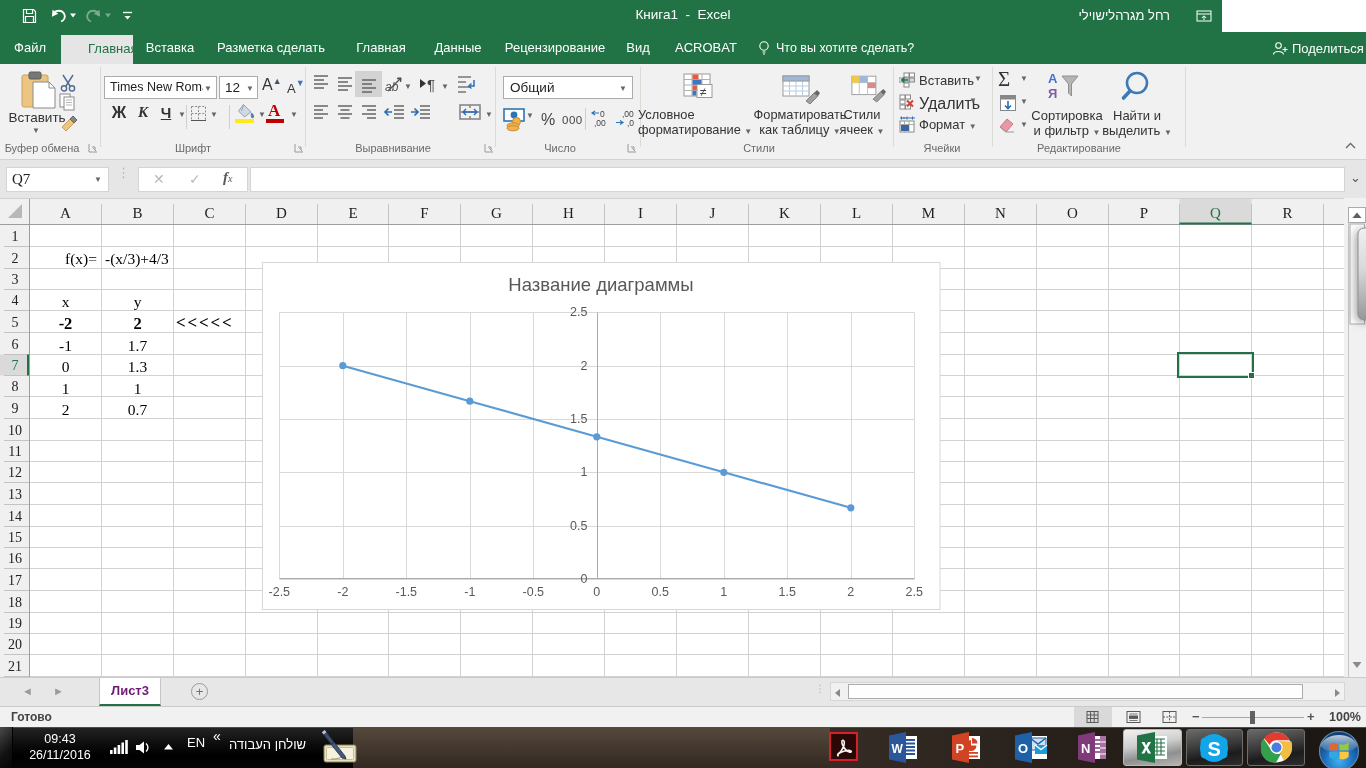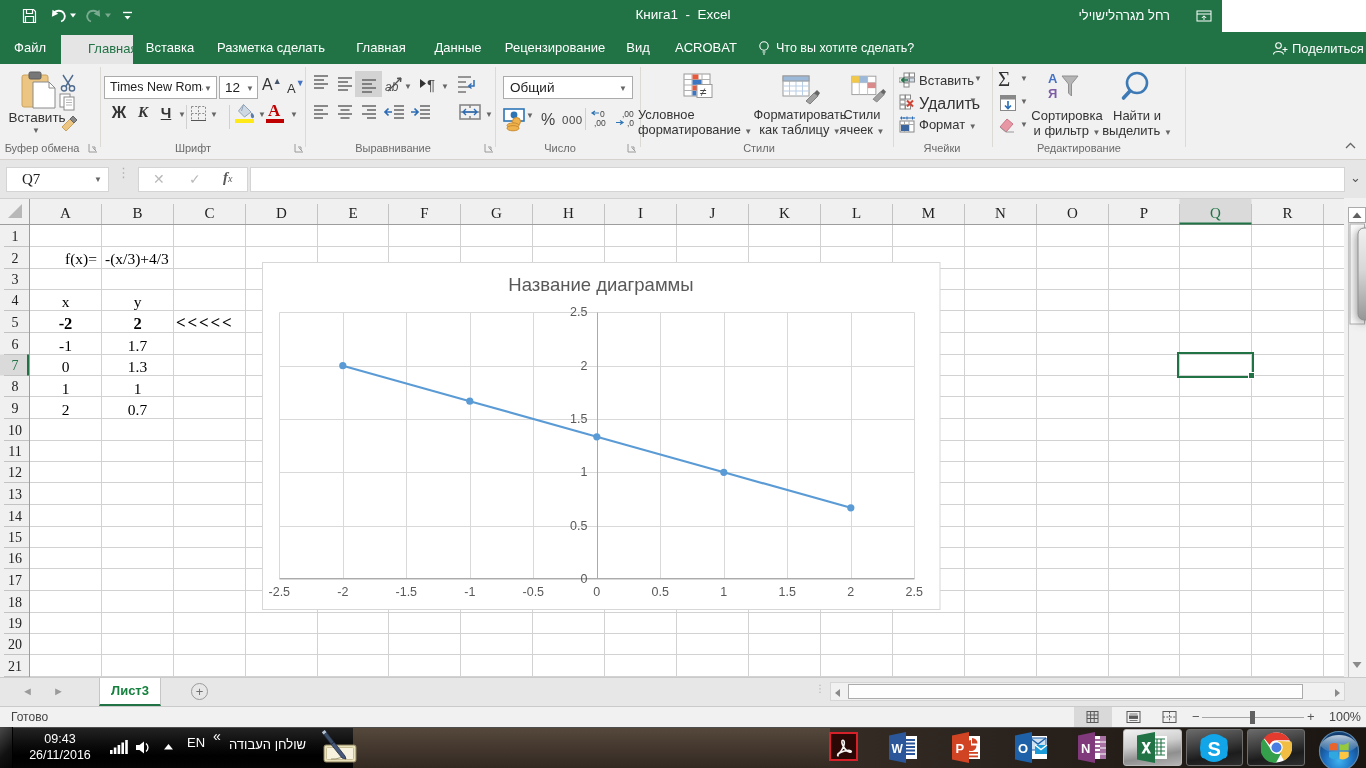--- a/index.html
+++ b/index.html
@@ -15,21 +15,21 @@
   .gsep { position:absolute; top:3px; height:80px; width:1px; background:#dcdad5; }
   .glabel { position:absolute; top:78px; font-size:11px; color:#6a6a6a; width:120px; text-align:center; }
   .launch { position:absolute; top:79px; width:10px; height:10px; }
   .combo { position:absolute; background:#fff; border:1px solid #ababab; color:#222; white-space:nowrap; overflow:hidden; }
   .dd { color:#666; font-size:8px; }
   
   #fbar { left:0; top:160px; width:1366px; height:38px; background:#e6e6e6; }
   .fbox { position:absolute; top:7px; height:25px; background:#fff; border:1px solid #d4d4d4; }
   
   #sheetbar { left:0; top:677px; width:1366px; height:29px; background:#e7e7e7; border-top:1px solid #cacaca; }
-  #statusbar { left:0; top:706px; width:1366px; height:21px; background:#f1f1f1; border-top:1px solid #cacaca; color:#444; font-size:12px; }
+  #statusbar { left:0; top:706px; width:1366px; height:21px; background:#f1f1f1; border-top:1px solid #cacaca; color:#444; font-size:12px;font-weight:bold; }
   #taskbar { left:0; top:727px; width:1366px; height:41px; background:linear-gradient(#35302c,#171310 30%,#100d0b); color:#fff; }
 </style></head>
 <body>
 <div class="abs" id="titlebar">
   <svg class="abs" style="left:20px;top:7px" width="120" height="19" viewBox="0 0 120 19">
 
     <g stroke="#fff" fill="none" stroke-width="1.2">
       <path d="M3.5 2.5 h10 l2 2 v11 h-12 z"></path>
       <path d="M5.5 9.5 h8 v6 h-8 z"></path>
       <path d="M6.5 2.5 h6 v4 h-6 z"></path>
@@ -344,21 +344,21 @@
     <path d="M10 21 l-6.5 7" stroke="#3d7ab5" stroke-width="3.6" stroke-linecap="round"></path>
   </svg>
   <div class="abs" style="left:1095px;top:44px;width:84px;text-align:center;font-size:13px;color:#333">Найти и<br>выделить <span class="dd">▼</span></div>
   <div class="glabel" style="left:1019px">Редактирование</div>
   <div class="gsep" style="left:1185px"></div>
   <svg class="abs" style="left:1345px;top:78px" width="11" height="7" viewBox="0 0 11 7">
       <path d="M1 6 L5.5 1.5 L10 6" stroke="#666" stroke-width="1.3" fill="none"></path>
     </svg>
 </div>
 <div class="abs" id="fbar">
-  <div class="fbox" style="left:6px;width:103px;font-family:'Liberation Serif',serif;font-size:15px;color:#222;line-height:23px;padding-left:15px">Q7<span style="position:absolute;right:6px;top:0;color:#666;font-size:8px;font-family:'Liberation Sans'">▼</span></div>
+  <div class="fbox" style="left:6px;width:103px;font-family:'Liberation Serif',serif;font-size:15px;color:#222;line-height:23px;padding-left:5px">Q7<span style="position:absolute;right:6px;top:0;color:#666;font-size:8px;font-family:'Liberation Sans'">▼</span></div>
   <div class="abs" style="left:117px;top:9px;color:#b0b0b0;font-size:13px;letter-spacing:0;line-height:7px">⋮</div>
   <div class="fbox" style="left:138px;width:110px;color:#b9b9b9;">
     <span style="position:absolute;left:14px;top:3px;font-size:14px">✕</span>
     <span style="position:absolute;left:50px;top:3px;font-size:14px">✓</span>
     <span style="position:absolute;left:84px;top:1px;font-size:15px;font-style:italic;font-family:'Liberation Serif',serif;color:#595959"><b><i>f</i></b><span style="font-size:10px;font-style:italic">x</span></span>
   </div>
   <div class="fbox" style="left:250px;width:1095px"></div>
   <div class="abs" style="left:1350px;top:10px;color:#555;font-size:13px">⌄</div>
 </div>
 <svg class="abs" id="sheetsvg" style="left:0;top:198px" width="1366" height="479" viewBox="0 0 1366 479" font-family="'Liberation Serif',serif">
@@ -570,21 +570,21 @@
       </linearGradient>
       <filter id="blobsh" x="-80%" y="-30%" width="260%" height="160%">
         <feDropShadow dx="-2" dy="2" stdDeviation="4" flood-color="#555" flood-opacity="0.55"></feDropShadow>
       </filter>
     </defs>
 <rect x="1358" y="30" width="14" height="92" rx="6" fill="url(#blobg)" stroke="#8f8f8f" filter="url(#blobsh)"></rect>
 </svg>
 <div class="abs" id="sheetbar">
   <div class="abs" style="left:22px;top:7px;color:#9a9a9a;font-size:11px">◄</div>
   <div class="abs" style="left:53px;top:7px;color:#9a9a9a;font-size:11px">►</div>
-  <div class="abs" style="left:99px;top:0;width:62px;height:28px;background:#fff;border-left:1px solid #c6c6c6;border-right:1px solid #c6c6c6;border-bottom:2px solid #217346;color:#15803d;font-weight:bold;font-size:13px;text-align:center;line-height:26px">Лист3</div>
+  <div class="abs" style="left:99px;top:0;width:62px;height:28px;background:#fff;border-left:1px solid #c6c6c6;border-right:1px solid #c6c6c6;border-bottom:2px solid #217346;color:#701a75;font-weight:bold;font-size:13px;text-align:center;line-height:26px">Лист3</div>
   <div class="abs" style="left:191px;top:5px;width:17px;height:17px;border:1px solid #9a9a9a;border-radius:50%;color:#6f6f6f;font-size:13px;line-height:15px;text-align:center">+</div>
   <div class="abs" style="left:815px;top:8px;color:#b0b0b0;font-size:10px;line-height:5px">⋮</div>
   <div class="abs" style="left:830px;top:4px;width:515px;height:19px;background:#f1f1f1;border:1px solid #d6d6d6">
     <div class="abs" style="left:4px;top:5.5px;width:0;height:0;border-top:4px solid transparent;border-bottom:4px solid transparent;border-right:5px solid #8a8a8a"></div>
     <div class="abs" style="left:17px;top:1px;width:455px;height:15px;background:#fefefe;border:1px solid #ababab"></div>
     <div class="abs" style="right:4px;top:5.5px;width:0;height:0;border-top:4px solid transparent;border-bottom:4px solid transparent;border-left:5px solid #8a8a8a"></div>
   </div>
 </div>
 <div class="abs" id="statusbar">
   <div class="abs" style="left:11px;top:3px">Готово</div>

